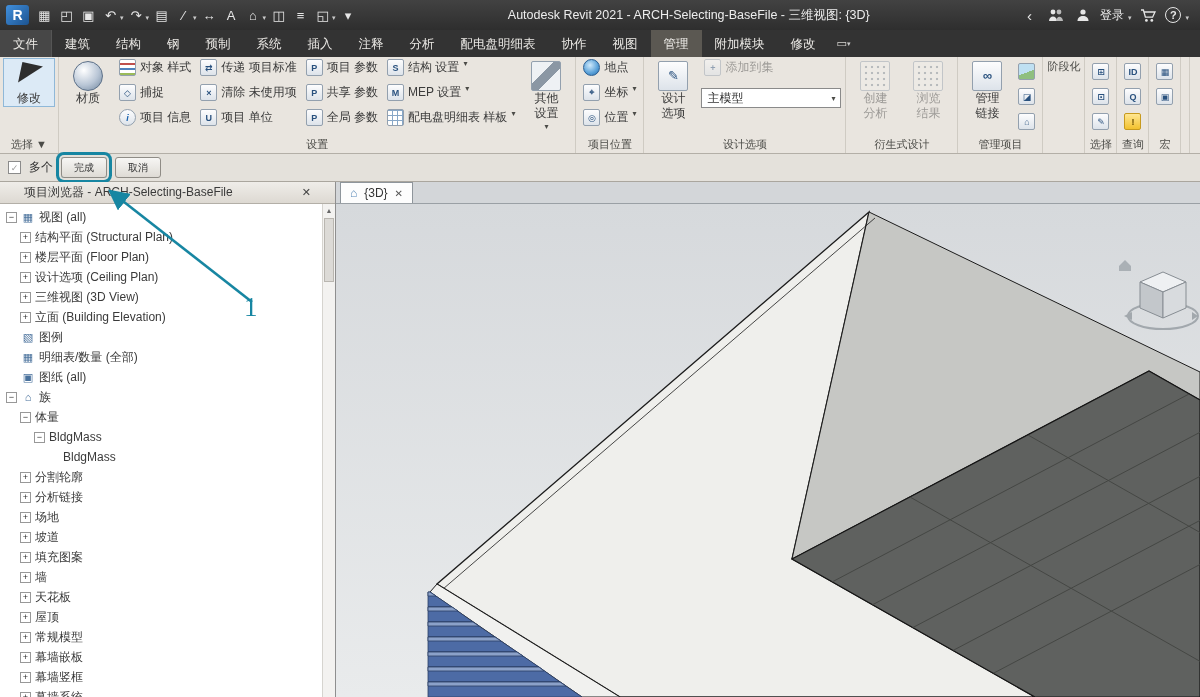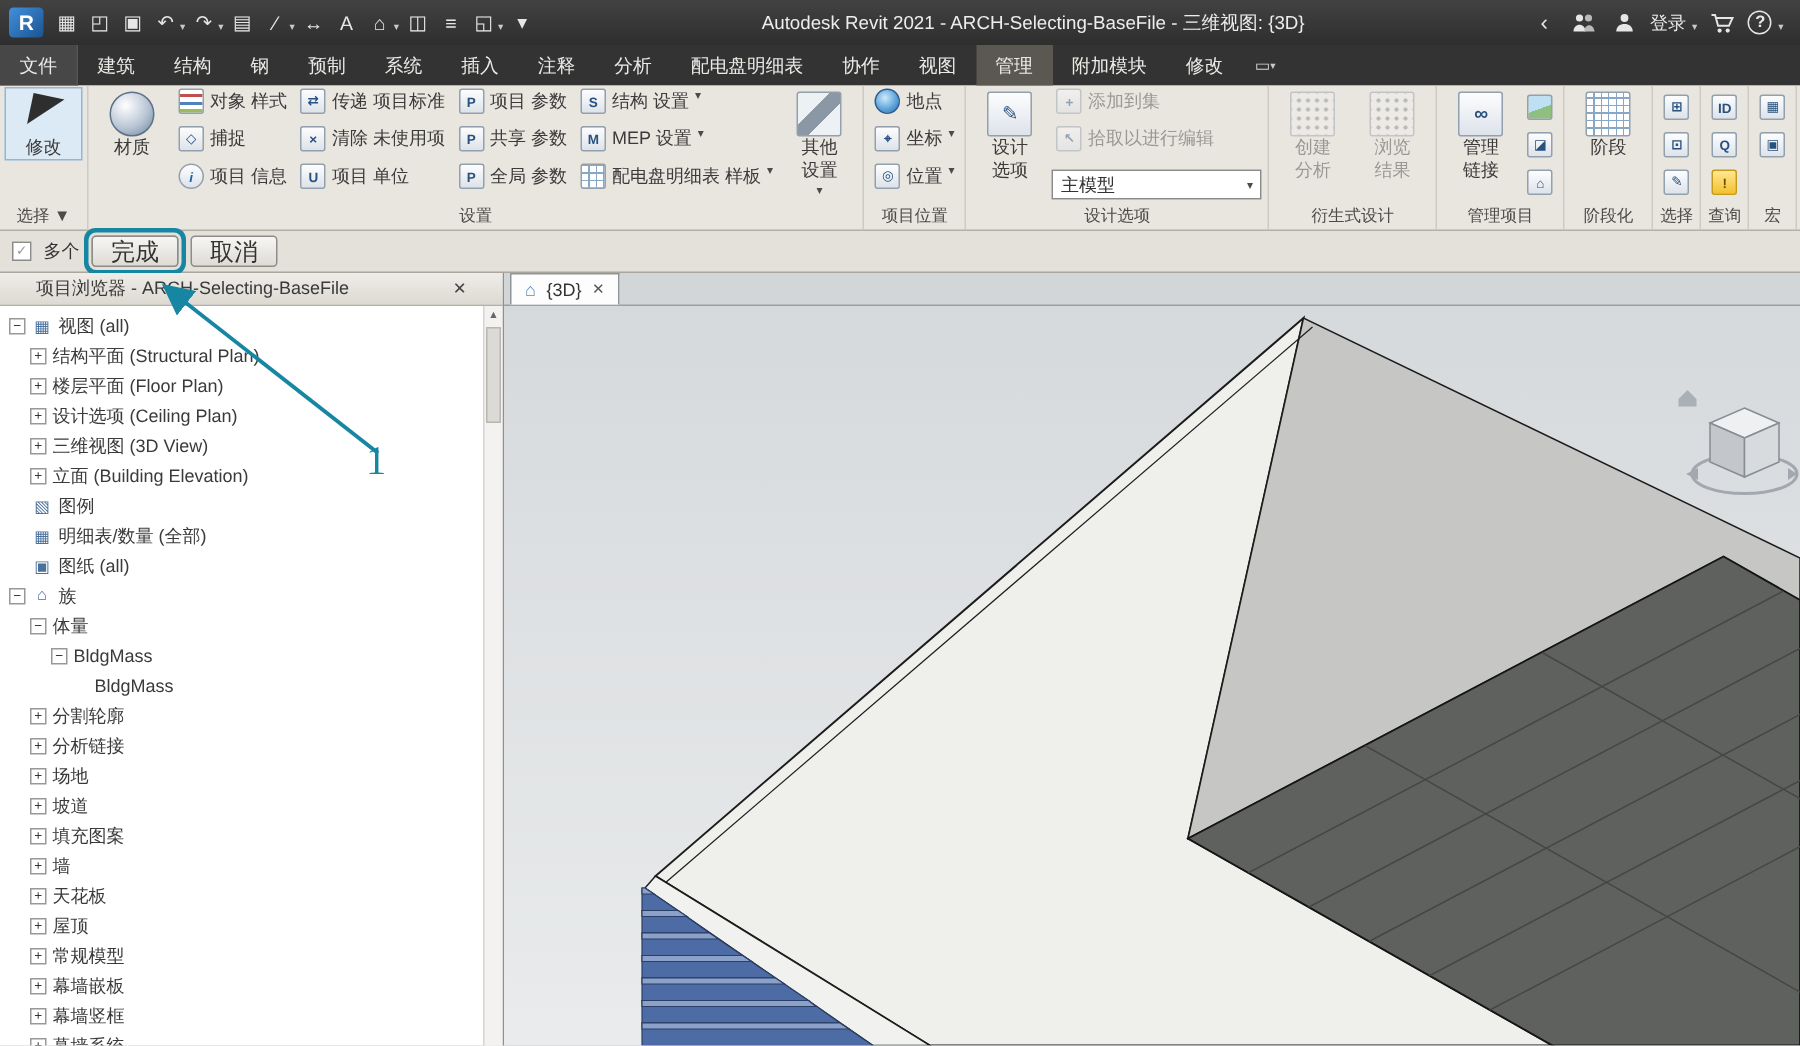--- a/index.html
+++ b/index.html
@@ -52,21 +52,21 @@
   .ic-dots{background:#f4f2ee;background-image:radial-gradient(#7f8a96 1.2px,transparent 1.6px);background-size:6px 6px;background-position:2px 2px;}
   .ic-warn{background:linear-gradient(#ffe792,#f2c12e);border-color:#c79a1e;color:#6b4e00;}
   .ic-info{border-radius:50%;color:#1a62ad;font-style:italic;}
   .ic-lines{background:#fff;background-image:linear-gradient(180deg,transparent 3px,#c0504d 3px 5px,transparent 5px 8px,#4f81bd 8px 10px,transparent 10px 13px,#9bbb59 13px 15px);}
   .ic-grid{background:#fff;background-image:repeating-linear-gradient(0deg,transparent 0 4px,#87a7c7 4px 5px),repeating-linear-gradient(90deg,transparent 0 4px,#87a7c7 4px 5px);}
   .ic-image{background:linear-gradient(160deg,#bfe0f2 55%,#8fbf7f 55%);}
 
   
   .optionsbar{height:28px;background:#e4e1db;border-bottom:1px solid #aaa69e;display:flex;align-items:center;gap:8px;padding:0 8px;}
   .chk-box{width:13px;height:13px;border:1px solid #8b8b8b;background:#fff;display:inline-flex;align-items:center;justify-content:center;font-size:9px;color:#9a9a9a;}
-  .ob-btn{height:21px;padding:0 12px;font-size:16px;color:#333;background:linear-gradient(#f7f6f4,#dedbd5);border:1px solid #8f8c86;border-radius:3px;text-align:right;}
+  .ob-btn{height:21px;padding:0 12px;font-size:10px;color:#333;background:linear-gradient(#f7f6f4,#dedbd5);border:1px solid #8f8c86;border-radius:3px;text-align:right;}
   .ob-btn.finish{box-shadow:0 0 0 2px #e4e1db,0 0 0 5px var(--accent);}
 
   
   .main{display:flex;height:515px;}
   .browser{width:336px;flex:0 0 336px;position:relative;background:#fff;border-right:1px solid #8f8f8f;display:flex;flex-direction:column;}
   .pb-header{height:22px;display:flex;justify-content:space-between;align-items:center;padding:0 24px;background:linear-gradient(#efede9,#ddd9d2);border-bottom:1px solid #b3afa7;font-size:12px;color:#3a3a3a;}
   .pb-close{font-size:11px;color:#444;}
   .pb-tree{flex:1;overflow:hidden;padding:3px 14px 0 2px;}
   .tree-row{height:20px;display:flex;align-items:center;gap:4px;font-size:12px;color:#3a3a3a;white-space:nowrap;}
   .exp{width:11px;height:11px;border:1px solid #989898;background:#fff;font-size:9px;line-height:9px;display:inline-flex;align-items:center;justify-content:center;color:#333;flex:0 0 auto;}
@@ -283,24 +283,20 @@
           <button class="rb-big">
             <span class="ic ic-box big" data-glyph="✎"></span>
             <span>设计</span>
             <span>选项</span>
           </button>
           <div class="rb-col">
             <button class="rb-small disabled">
               <span class="ic ic-box" data-glyph="+"></span>
               <span>添加到集</span>
             </button>
-            <button class="rb-small disabled">
-              <span class="ic ic-box" data-glyph="↖"></span>
-              <span>拾取以进行编辑</span>
-            </button>
             <div class="rb-combo">
               <span>主模型</span>
               <span class="caret">▾</span>
             </div>
           </div>
         </div>
         <div class="rb-label">设计选项</div>
       </div>
       <div class="rb-panel">
         <div class="rb-body">
@@ -332,26 +328,20 @@
               <span class="ic ic-box" data-glyph="◪"></span>
             </button>
             <button class="rb-ico">
               <span class="ic ic-box" data-glyph="⌂"></span>
             </button>
           </div>
         </div>
         <div class="rb-label">管理项目</div>
       </div>
       <div class="rb-panel">
-        <div class="rb-body">
-          <button class="rb-big">
-            <span class="ic ic-grid big"></span>
-            <span>阶段</span>
-          </button>
-        </div>
         <div class="rb-label">阶段化</div>
       </div>
       <div class="rb-panel">
         <div class="rb-body">
           <div class="rb-col icons">
             <button class="rb-ico">
               <span class="ic ic-box" data-glyph="⊞"></span>
             </button>
             <button class="rb-ico">
               <span class="ic ic-box" data-glyph="⊡"></span>

